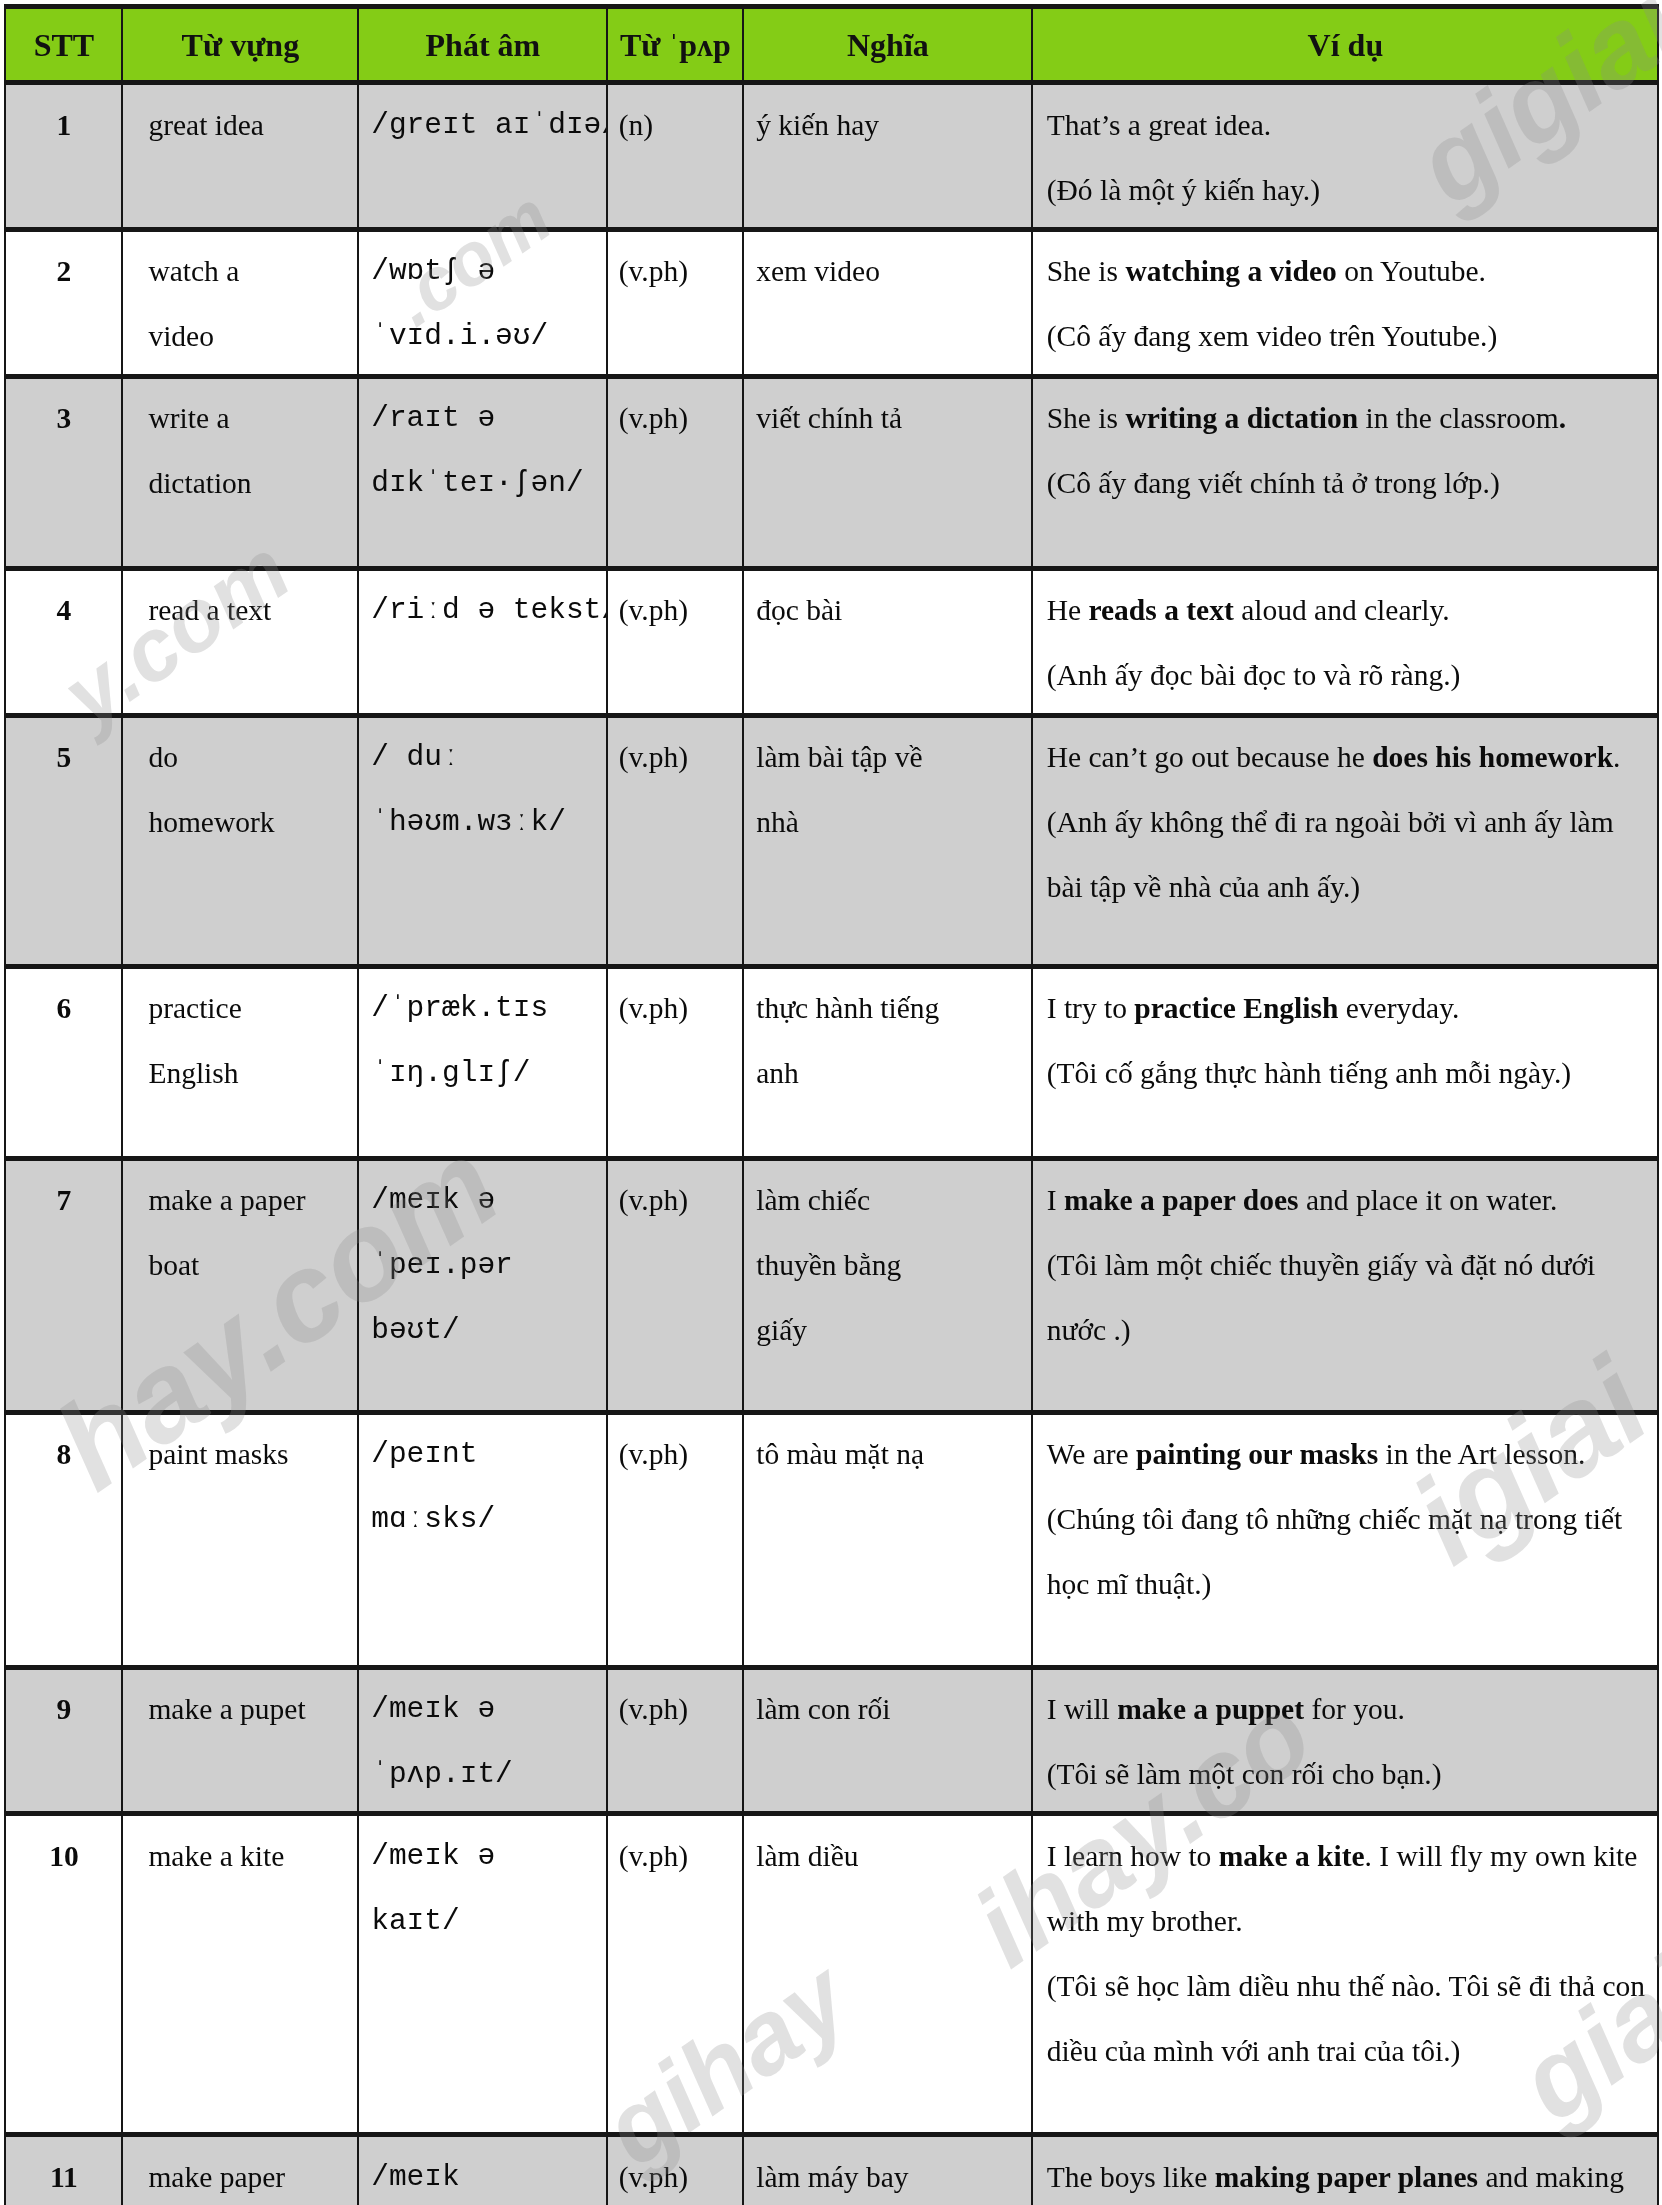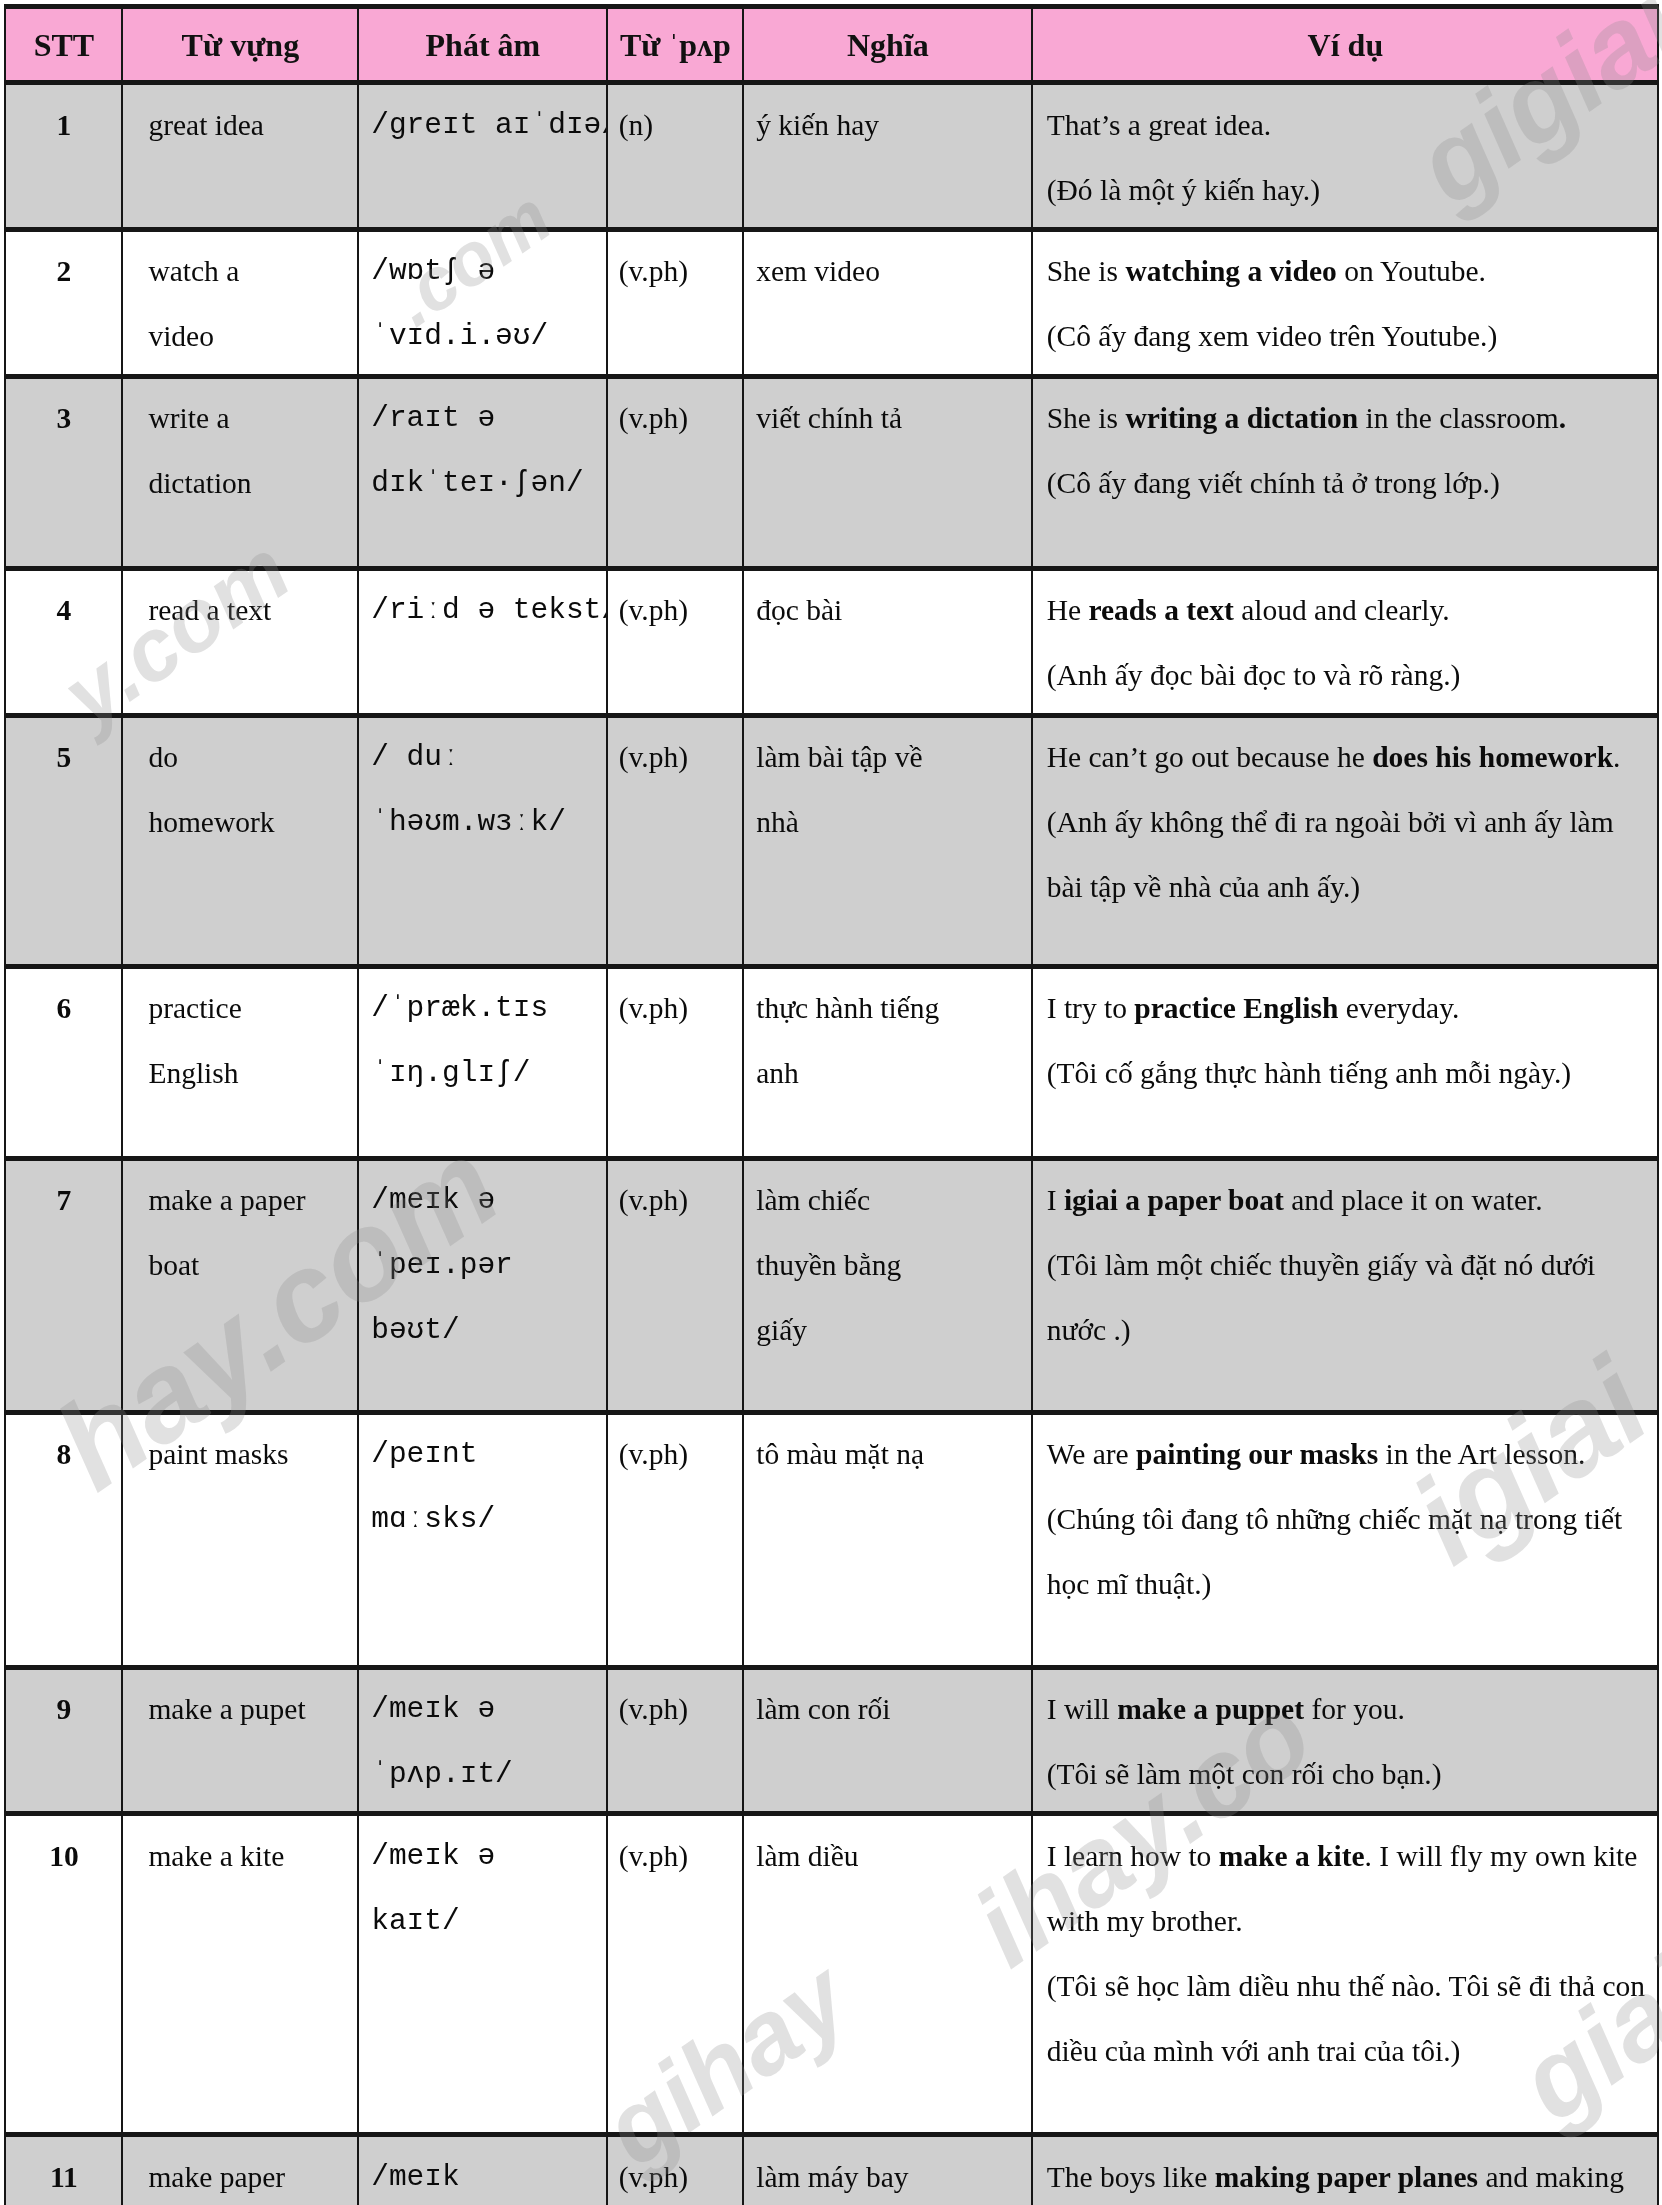--- a/index.html
+++ b/index.html
@@ -18,21 +18,21 @@
   col.c-pos{width:136px;}
   col.c-mean{width:289px;}
   col.c-ex{width:626px;}
   th,td{
     border:2.9px solid #161616;
     border-top-width:5.2px;border-bottom-width:5.2px;
     vertical-align:top;
     overflow:hidden;
   }
   thead th{
-    background:#f9a8d4;
+    background:#84cc16;
     height:65px;
     font-size:32px;font-weight:bold;color:#111;
     text-align:center;vertical-align:middle;
     padding:2.9px 4.4px;line-height:1.2;
   }
   tbody td{
     font-size:29.5px;color:#0b0b0b;
     line-height:65px;
     padding:7.4px 10.3px 4.4px 11.8px;
     background:#ffffff;
@@ -213,21 +213,21 @@
           <div class="ln">ˈpeɪ.pər</div>
           <div class="ln">bəʊt/</div>
         </td>
         <td class="pos" data-name="pos-cell">(v.ph)</td>
         <td class="mean" data-name="meaning-cell">
           <div class="ln">làm chiếc</div>
           <div class="ln">thuyền bằng</div>
           <div class="ln">giấy</div>
         </td>
         <td class="ex" data-name="example-cell">
-          <div class="en" data-name="example-english">I <b>igiai a paper boat</b> and place it on water.</div>
+          <div class="en" data-name="example-english">I <b>make a paper does</b> and place it on water.</div>
           <div class="vi" data-name="example-vietnamese">(Tôi làm một chiếc thuyền giấy và đặt nó dưới nước .)</div>
         </td>
       </tr>
       <tr data-name="table-row" style="height: 255px;">
         <td class="stt" data-name="stt-cell">8</td>
         <td class="word" data-name="word-cell">
           <div class="ln">paint masks</div>
         </td>
         <td class="phon" data-name="phonetic-cell">
           <div class="ln">/peɪnt</div>

